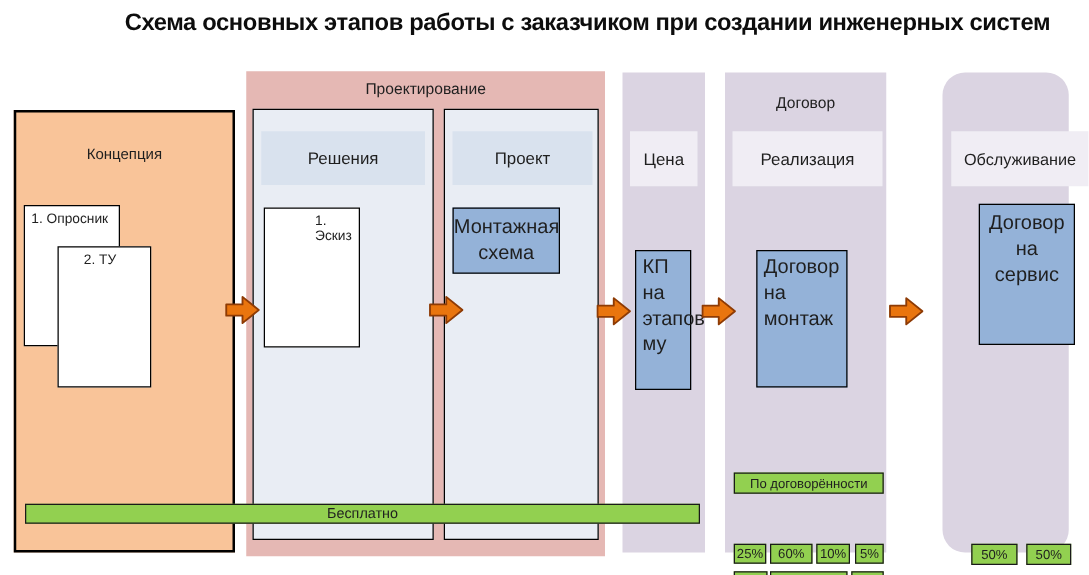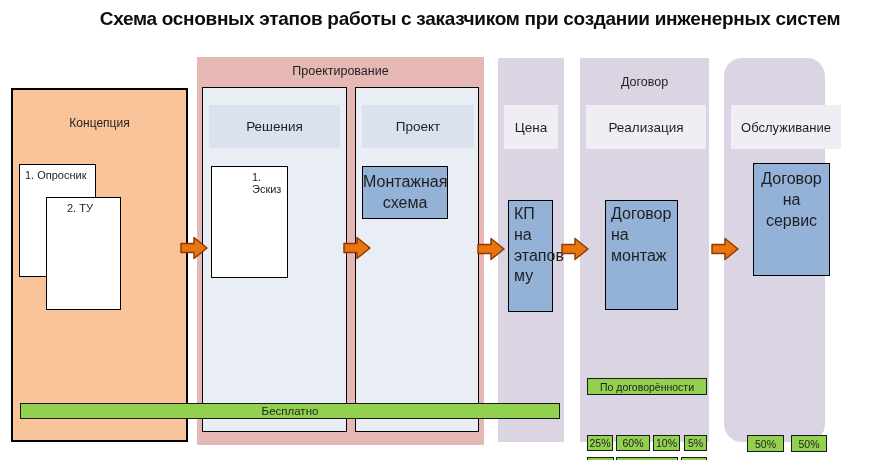--- a/index.html
+++ b/index.html
@@ -12,21 +12,21 @@
   .title{left:70px;top:8px;width:800px;text-align:center;font-size:19px;
          font-weight:bold;color:#0d0d0d;letter-spacing:-0.3px;}
   
   .concept{left:11px;top:88px;width:177px;height:354px;
            background:var(--color-orange,#F9C499);border:2px solid #000;}
   .design{left:197px;top:57px;width:287px;height:388px;
           background:var(--color-pink,#E5B8B4);}
   .lav{background:var(--color-lavender,#DBD4E2);}
   .price-col{left:498px;top:58px;width:66px;height:384px;}
   .contract{left:580px;top:58px;width:129px;height:384px;}
-  .service{left:724px;top:58px;width:101px;height:384px;border-radius:18px;}
+  .service{left:754px;top:58px;width:101px;height:384px;border-radius:18px;}
   
   .sec-label{width:100%;text-align:center;font-size:12.5px;}
   .concept-label{top:26px;font-size:12px;}
   
   .steel-col{background:var(--color-steel_col,#E9EDF4);border:1.6px solid #000;}
   .sol-col{left:5px;top:30px;width:145px;height:345px;}
   .proj-col{left:158px;top:30px;width:124px;height:345px;}
   
   .band{display:flex;align-items:center;justify-content:center;
         font-size:13.5px;}

